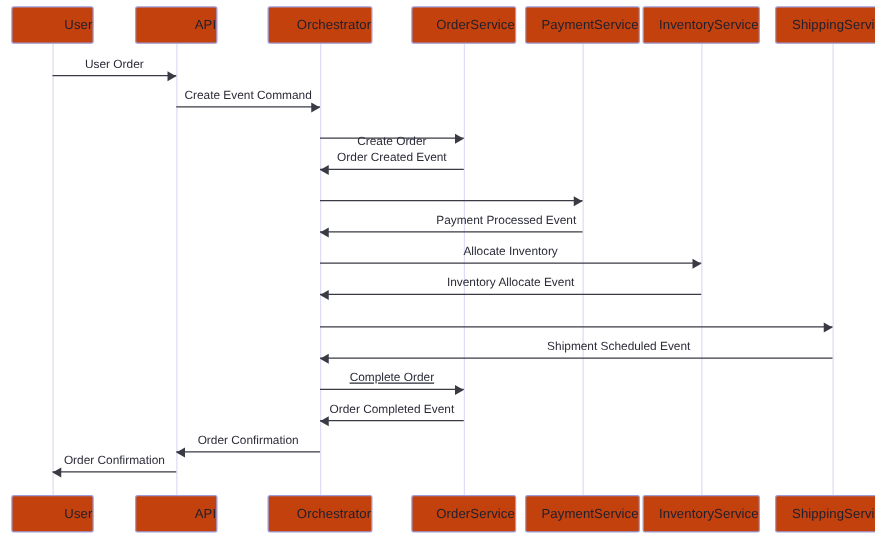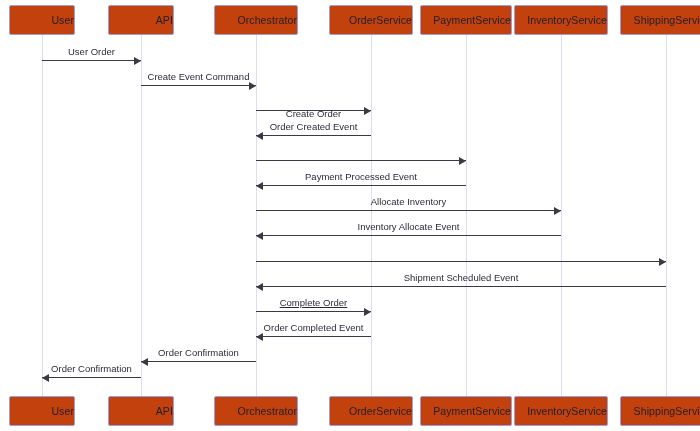--- a/index.html
+++ b/index.html
@@ -132,32 +132,32 @@
     <div class="msg-line" style="left: 256px; top: 110px; width: 115px;"></div>
     <div class="msg-arrow right" style="top: 106.5px; left: 364px;"></div>
     <div class="msg-label" style="left: 256px; width: 115px; top: 97px; margin-top: 12px;">Create Order</div>
     <div class="msg-line" style="left: 256px; top: 135px; width: 115px;"></div>
     <div class="msg-arrow left" style="top: 131.5px; left: 256px;"></div>
     <div class="msg-label" style="left: 256px; width: 115px; top: 122px;">Order Created Event</div>
     <div class="msg-line" style="left: 256px; top: 160px; width: 210px;"></div>
     <div class="msg-arrow right" style="top: 156.5px; left: 459px;"></div>
     <div class="msg-line" style="left: 256px; top: 185px; width: 210px;"></div>
     <div class="msg-arrow left" style="top: 181.5px; left: 256px;"></div>
-    <div class="msg-label" style="left: 256px; width: 210px; top: 172px;">Payment Processed Event</div>
+    <div class="msg-label" style="left: 256px; width: 210px; top: 172px; padding-left: 44px;">Payment Processed Event</div>
     <div class="msg-line" style="left: 256px; top: 210px; width: 305px;"></div>
     <div class="msg-arrow right" style="top: 206.5px; left: 554px;"></div>
     <div class="msg-label" style="left: 256px; width: 305px; top: 197px;">Allocate Inventory</div>
     <div class="msg-line" style="left: 256px; top: 235px; width: 305px;"></div>
     <div class="msg-arrow left" style="top: 231.5px; left: 256px;"></div>
     <div class="msg-label" style="left: 256px; width: 305px; top: 222px;">Inventory Allocate Event</div>
     <div class="msg-line" style="left: 256px; top: 261px; width: 410px;"></div>
     <div class="msg-arrow right" style="top: 257.5px; left: 659px;"></div>
     <div class="msg-line" style="left: 256px; top: 286px; width: 410px;"></div>
     <div class="msg-arrow left" style="top: 282.5px; left: 256px;"></div>
-    <div class="msg-label" style="left: 256px; width: 410px; top: 273px;">Shipment Scheduled Event</div>
+    <div class="msg-label" style="left: 256px; width: 410px; top: 273px; padding-left: 34px;">Shipment Scheduled Event</div>
     <div class="msg-line" style="left: 256px; top: 311px; width: 115px;"></div>
     <div class="msg-arrow right" style="top: 307.5px; left: 364px;"></div>
     <div class="msg-label" style="left: 256px; width: 115px; top: 298px; text-decoration: underline;">Complete Order</div>
     <div class="msg-line" style="left: 256px; top: 336px; width: 115px;"></div>
     <div class="msg-arrow left" style="top: 332.5px; left: 256px;"></div>
     <div class="msg-label" style="left: 256px; width: 115px; top: 323px; text-align: center;">Order Completed Event</div>
     <div class="msg-line" style="left: 141px; top: 361px; width: 115px;"></div>
     <div class="msg-arrow left" style="top: 357.5px; left: 141px;"></div>
     <div class="msg-label" style="left: 141px; width: 115px; top: 348px;">Order Confirmation</div>
     <div class="msg-line" style="left: 42px; top: 377px; width: 99px;"></div>

